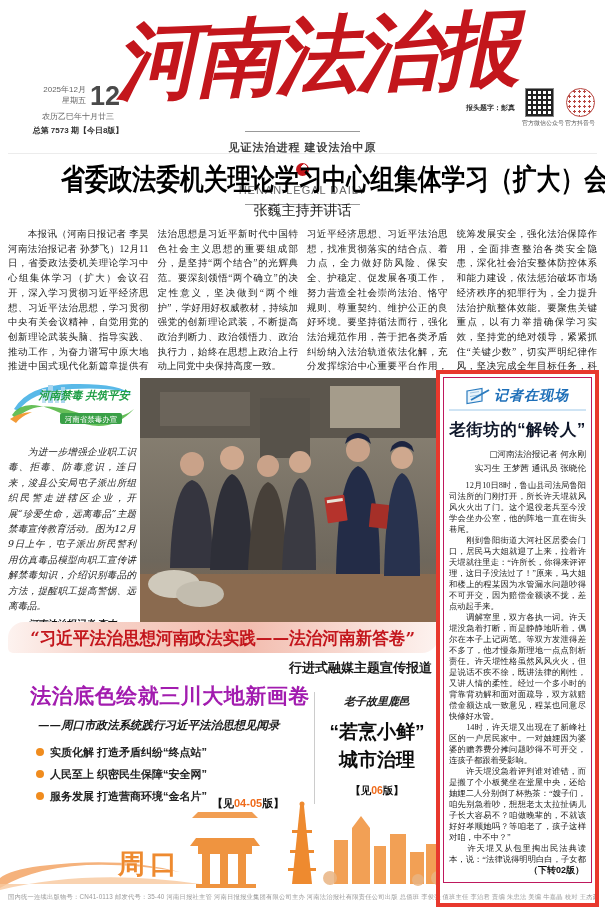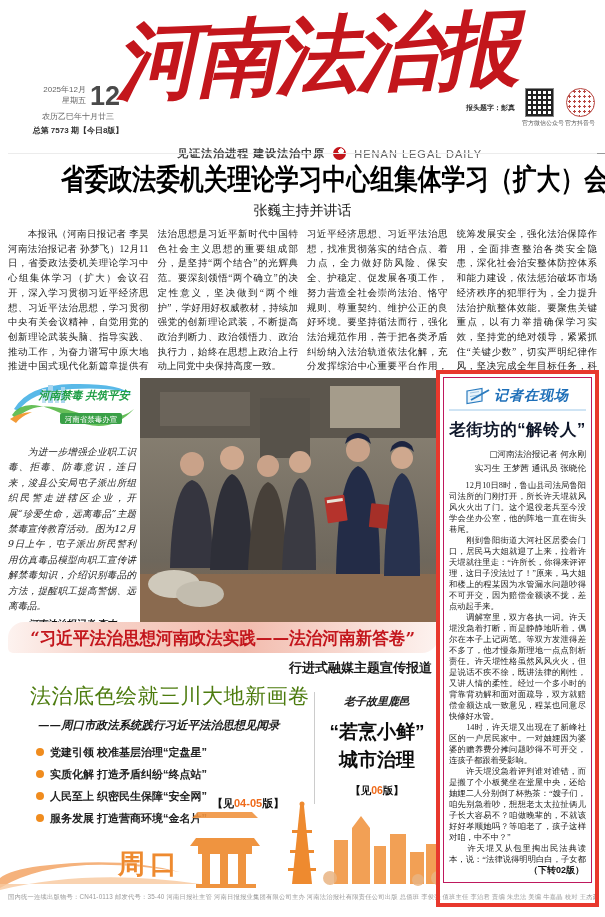--- a/index.html
+++ b/index.html
@@ -22,21 +22,21 @@
   .masthead-right { position:absolute; right:8px; top:88px; display:flex; align-items:flex-end; gap:7px; }
   .inscription { font-size:7px; font-weight:bold; color:#333; margin-bottom:15px; white-space:nowrap; }
   .qr-wrap { width:34px; text-align:center; }
   .qr-sq { width:29px; height:29px; margin:0 auto; border:1px solid #888; background-color:#fff;
     background-image: repeating-linear-gradient(0deg,#222 0 2px,transparent 2px 5px),
                       repeating-linear-gradient(90deg,#222 0 2px,transparent 2px 5px); }
   .qr-round { width:29px; height:29px; margin:0 auto; border-radius:50%; border:1.5px solid #b8453f;
     background: radial-gradient(circle,#b8453f 1px, transparent 1.3px) 0 0/5px 5px; }
   .qr-label { font-size:6px; color:#555; margin-top:2px; white-space:nowrap; }
 
-  .tagline { position:absolute; left:0; top:146px; width:100%; display:flex; align-items:center; justify-content:flex-end; gap:8px; }
+  .tagline { position:absolute; left:0; top:131px; width:100%; display:flex; align-items:center; justify-content:flex-end; gap:8px;flex-direction:column; }
   .tagline-rule { width:115px; border-top:1px solid #999; }
   .tagline-cn { font-size:11px; font-weight:bold; color:#444; letter-spacing:1px; }
   .logo-dot { width:13px; height:13px; border-radius:50%;
     background: radial-gradient(circle at 62% 32%, #fff 0 2.6px, #c3161c 3px); }
   .tagline-en { font-size:11px; color:#666; letter-spacing:1px; }
   .masthead-divider { position:absolute; left:8px; top:153px; width:589px; border-top:1px solid #ececec; }
 
   
   .headline { position:absolute; left:8px; top:160px; width:589px; text-align:center;
     font-size:29px; font-weight:bold; color:#000; white-space:nowrap;
@@ -74,21 +74,21 @@
   .banner-band { position:absolute; left:8px; top:622px; width:430px; height:31px;
     background: linear-gradient(93deg,#fdf3f0 0%, #f7d2c8 22%, #f2bcae 55%, #fdf3f0 100%);
     border-radius:16px 5px 16px 5px; display:flex; align-items:center; justify-content:center; }
   .banner-title { font-family:"DejaVu Serif", serif; font-weight:bold; color:#c3161c;
     font-size:17.5px; white-space:nowrap; transform:scaleX(0.95); }
   .banner-sub { position:absolute; left:8px; top:659px; width:424px; text-align:right;
     font-size:13px; font-weight:bold; color:#1a1a1a; }
 
   
   .zk { position:absolute; left:8px; top:682px; width:302px; }
-  .zk-title { font-size:21px; font-weight:normal; color:#4d7c0f; padding-left:22px; letter-spacing:0.5px; white-space:nowrap; }
+  .zk-title { font-size:21px; font-weight:bold; color:#a21caf; padding-left:22px; letter-spacing:0.5px; white-space:nowrap;text-align:center; }
   .zk-sub { margin-top:8px; padding-left:30px; font-family:"DejaVu Serif", serif; font-style:italic;
     font-weight:bold; font-size:11.5px; color:#1a1a1a; white-space:nowrap; }
   .zk-bullets { margin-top:8px; padding-left:28px; }
   .zk-bullet { display:flex; align-items:center; gap:6px; height:22px; font-size:11px; font-weight:bold; color:#222; }
   .dot { width:8px; height:8px; border-radius:50%; background:#f08c1e; flex:none; }
   .zk-pageref { position:absolute; left:204px; top:114px; font-size:11px; font-weight:bold; color:#111; }
   .ref-num { color:#ef6a1a; }
 
   .divider-v { position:absolute; left:314px; top:692px; height:112px; border-left:1px solid #ccc; }
 
@@ -247,24 +247,20 @@
     <div class="banner-title">“习近平法治思想河南政法实践——法治河南新答卷”</div>
   </div>
   <div class="banner-sub">行进式融媒主题宣传报道</div>
 
   <div class="zk">
     <div class="zk-title">法治底色绘就三川大地新画卷</div>
     <div class="zk-sub">——周口市政法系统践行习近平法治思想见闻录</div>
     <div class="zk-bullets">
       <div class="zk-bullet">
         <span class="dot"></span>
-        <span>党建引领 校准基层治理“定盘星”</span>
-      </div>
-      <div class="zk-bullet">
-        <span class="dot"></span>
         <span>实质化解 打造矛盾纠纷“终点站”</span>
       </div>
       <div class="zk-bullet">
         <span class="dot"></span>
         <span>人民至上 织密民生保障“安全网”</span>
       </div>
       <div class="zk-bullet">
         <span class="dot"></span>
         <span>服务发展 打造营商环境“金名片”</span>
       </div>

